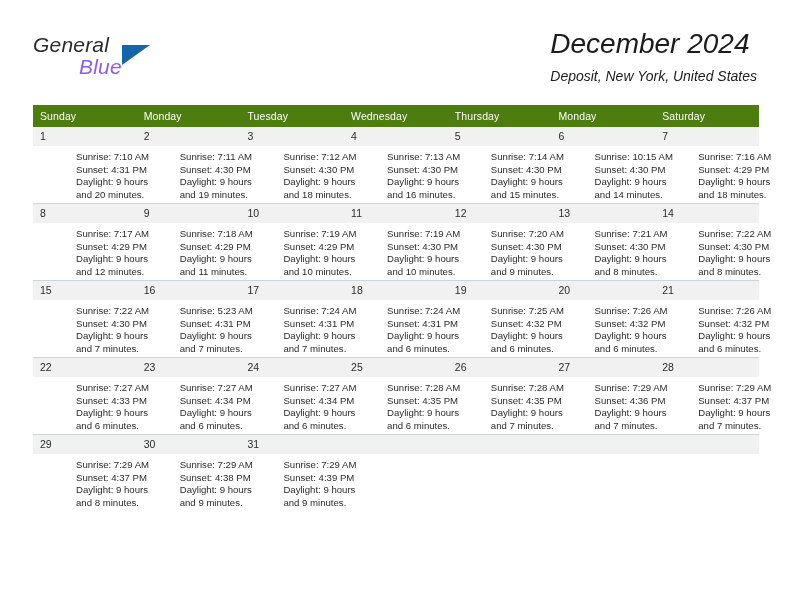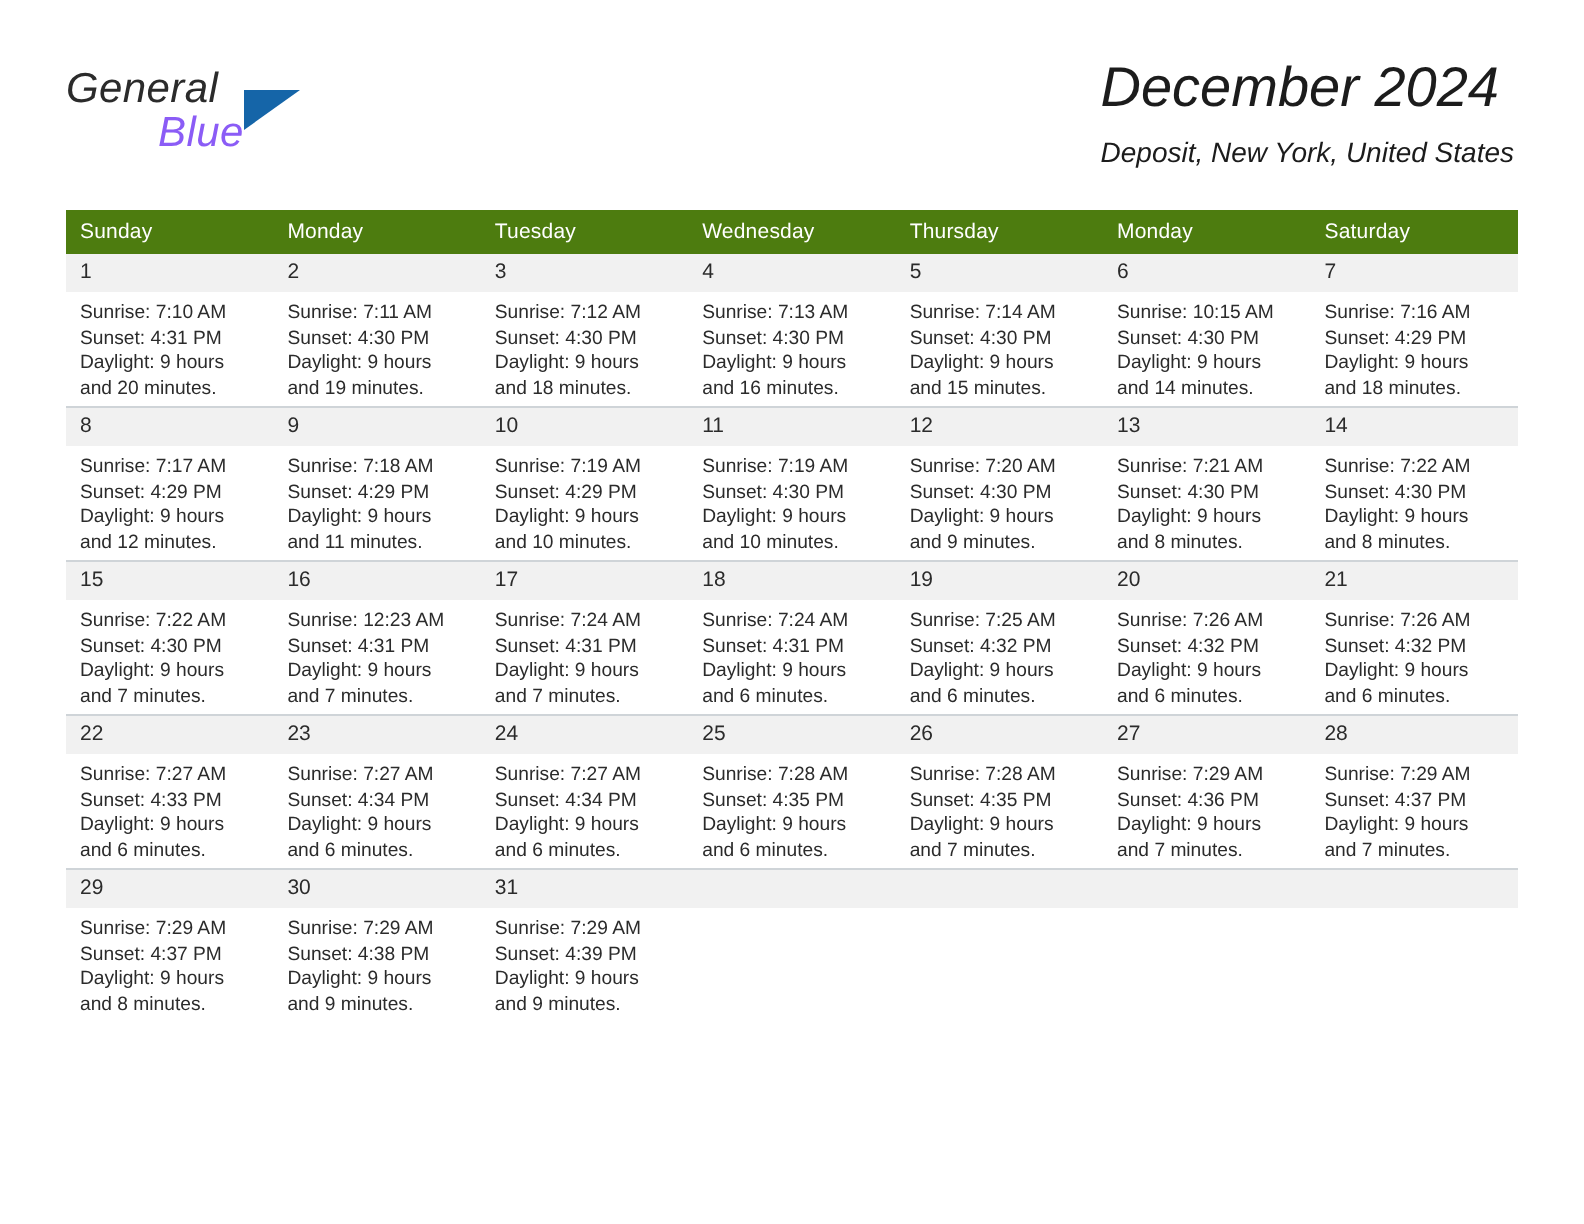--- a/index.html
+++ b/index.html
@@ -136,20 +136,21 @@
     color: transparent;
   }
 
   .dayinfo {
     padding: 5px 6px 10px 7px;
     font-size: 9.6px;
     line-height: 12.6px;
     color: #2b2b2b;
     height: 57px;
     box-sizing: border-box;
+    margin-left: 36px;
   }
   .dayinfo div {
     white-space: nowrap;
   }
   .dayinfo.empty div {
     visibility: hidden;
   }
 </style>
 </head>
 <body>
@@ -320,21 +321,21 @@
             <div class="dayinfo">
               <div>Sunrise: 7:22 AM</div>
               <div>Sunset: 4:30 PM</div>
               <div>Daylight: 9 hours</div>
               <div>and 7 minutes.</div>
             </div>
           </td>
           <td>
             <div class="daynum">16</div>
             <div class="dayinfo">
-              <div>Sunrise: 12:23 AM</div>
+              <div>Sunrise: 5:23 AM</div>
               <div>Sunset: 4:31 PM</div>
               <div>Daylight: 9 hours</div>
               <div>and 7 minutes.</div>
             </div>
           </td>
           <td>
             <div class="daynum">17</div>
             <div class="dayinfo">
               <div>Sunrise: 7:24 AM</div>
               <div>Sunset: 4:31 PM</div>

